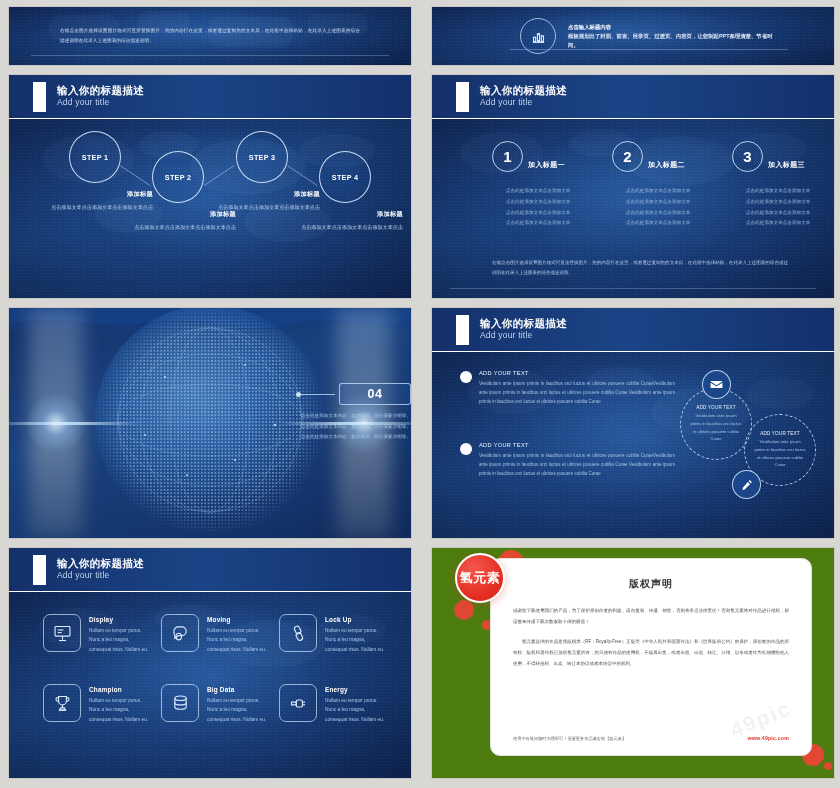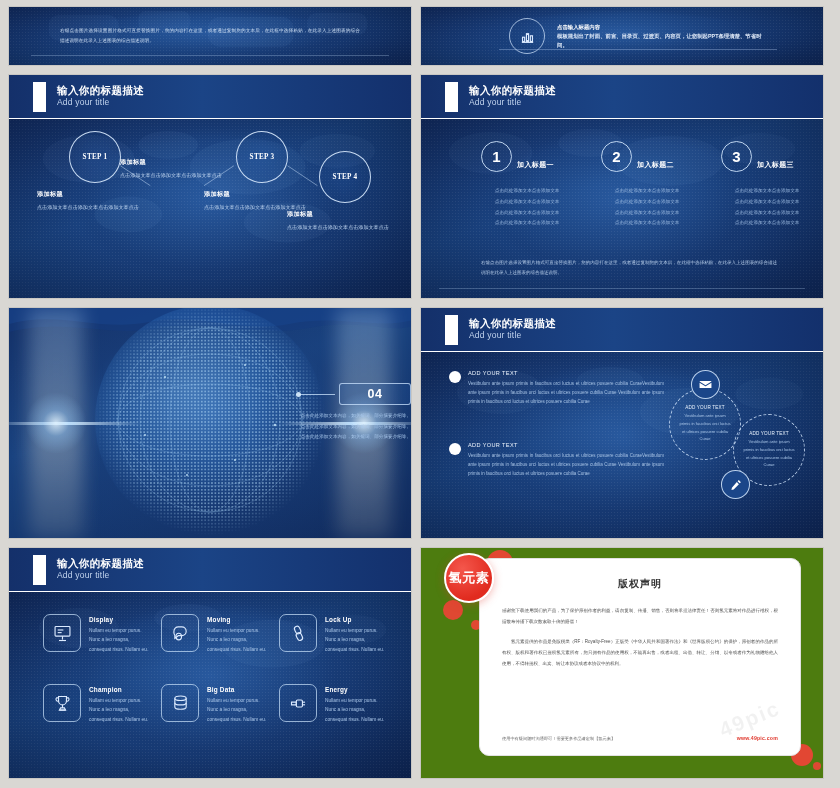--- a/index.html
+++ b/index.html
@@ -9,21 +9,21 @@
     font-family:"Liberation Sans","DejaVu Sans",sans-serif;
     overflow:hidden;
   }
   .grid {
     position:relative;
     width:840px; height:788px;
     padding:6px 8px;
     display:grid;
     grid-template-columns:404px 404px;
     grid-template-rows:60px 225px 232px 232px;
-    gap:8px 8px;
+    gap:8px 19px;
     align-content:start;
   }
   .slide {
     position:relative;
     overflow:hidden;
     background:#173a72;
     border:1px solid #c9c7c3;
   }
   
   .bgdeep {
@@ -84,21 +84,21 @@
     border-radius:50%; display:flex; align-items:center; justify-content:center;
     flex:none; margin-right:12px;
   }
   .s2 .body { padding-top:1px; }
   .s2 .ttl { color:#ffffff; font-size:5.4px; font-weight:bold; line-height:1.7; }
   .s2 .sub { color:#e2ecfa; font-size:5.4px; font-weight:bold; line-height:1.65; max-width:215px;}
   .s2 .rule { position:absolute; left:78px; right:46px; bottom:15px; height:1px; background:rgba(185,210,245,.35); }
 
   
   .steps { position:absolute; inset:0; }
-  .step { position:absolute; width:116px; text-align:left;font-family:Liberation Serif, serif; }
+  .step { position:absolute; width:116px; text-align:right; }
   .scirc {
     width:52px; height:52px; border-radius:50%;
     border:1.2px solid rgba(215,232,252,.92);
     margin:0 auto;
     display:flex; align-items:center; justify-content:center;
     color:#ffffff; font-size:7.2px; font-weight:bold; letter-spacing:.3px;
     background:radial-gradient(circle at 50% 45%, rgba(40,95,175,.22), rgba(20,55,115,.05));
   }
   .stitle { color:#ffffff; font-size:6.2px; font-weight:bold; margin-top:7px; letter-spacing:.3px;}
   .sbody { color:#bdd3ee; font-size:5.1px; line-height:1.95; margin-top:4px; }
@@ -300,20 +300,21 @@
         </g>
       </svg>
 
       <div class="steps">
         <div class="step" style="left:28px;top:12px;">
           <div class="scirc">STEP 1</div>
           <div class="stitle">添加标题</div>
           <div class="sbody">点击添加文本点击添加文本点击添加文本点击</div>
         </div>
         <div class="step" style="left:111px;top:32px;">
+          <div class="scirc">STEP 2</div>
           <div class="stitle">添加标题</div>
           <div class="sbody">点击添加文本点击添加文本点击添加文本点击</div>
         </div>
         <div class="step" style="left:195px;top:12px;">
           <div class="scirc">STEP 3</div>
           <div class="stitle">添加标题</div>
           <div class="sbody">点击添加文本点击添加文本点击添加文本点击</div>
         </div>
         <div class="step" style="left:278px;top:32px;">
           <div class="scirc">STEP 4</div>

